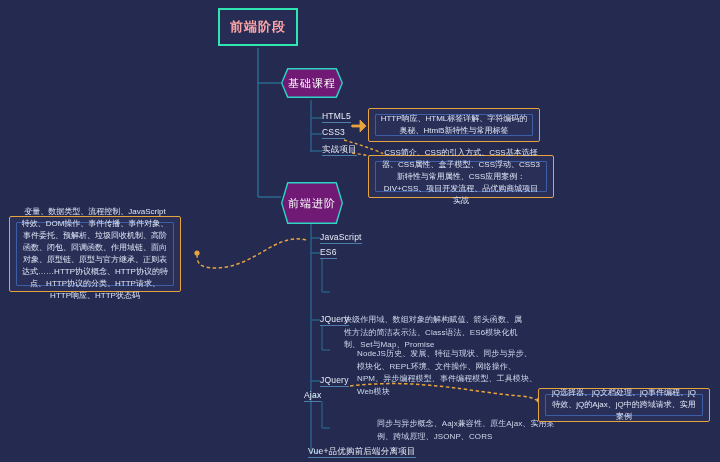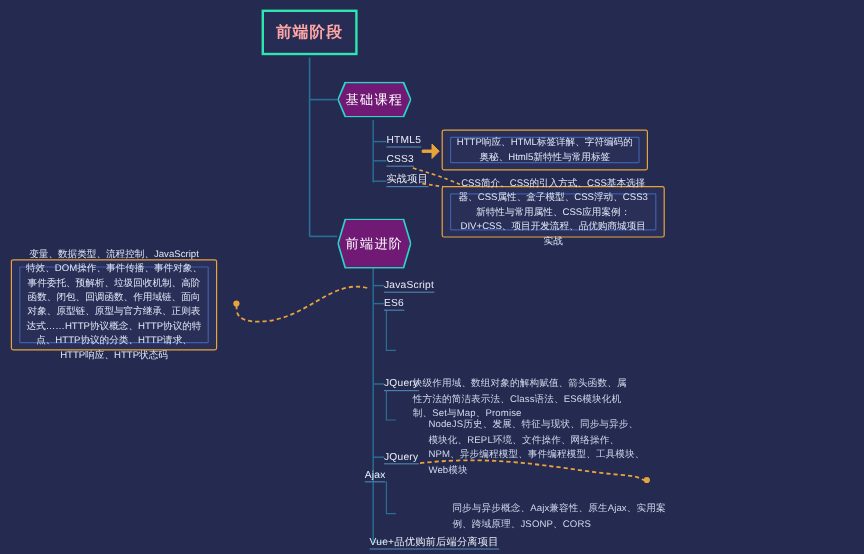--- a/index.html
+++ b/index.html
@@ -171,14 +171,19 @@
   <div class="desc" style="left:333px;top:348px;width:182px;margin-left:24px;">NodeJS历史、发展、特征与现状、同步与异步、模块化、REPL环境、文件操作、网络操作、NPM、异步编程模型、事件编程模型、工具模块、Web模块</div>
 
   <div class="desc" style="left:333px;top:418px;width:182px;margin-left:44px;">同步与异步概念、Aajx兼容性、原生Ajax、实用案例、跨域原理、JSONP、CORS</div>
 
   <div class="callout" style="left:9px;top:216px;width:172px;height:76px;">
     <div class="callout-inner">
       <span>变量、数据类型、流程控制、JavaScript特效、DOM操作、事件传播、事件对象、事件委托、预解析、垃圾回收机制、高阶函数、闭包、回调函数、作用域链、面向对象、原型链、原型与官方继承、正则表达式……HTTP协议概念、HTTP协议的特点、HTTP协议的分类、HTTP请求、HTTP响应、HTTP状态码</span>
     </div>
   </div>
 
+  <div class="callout" style="left:538px;top:388px;width:172px;height:34px;">
+    <div class="callout-inner">
+      <span>jQ选择器、jQ文档处理、jQ事件编程、jQ特效、jQ的Ajax、jQ中的跨域请求、实用案例</span>
+    </div>
+  </div>
 
 </div>
 
 </body></html>

